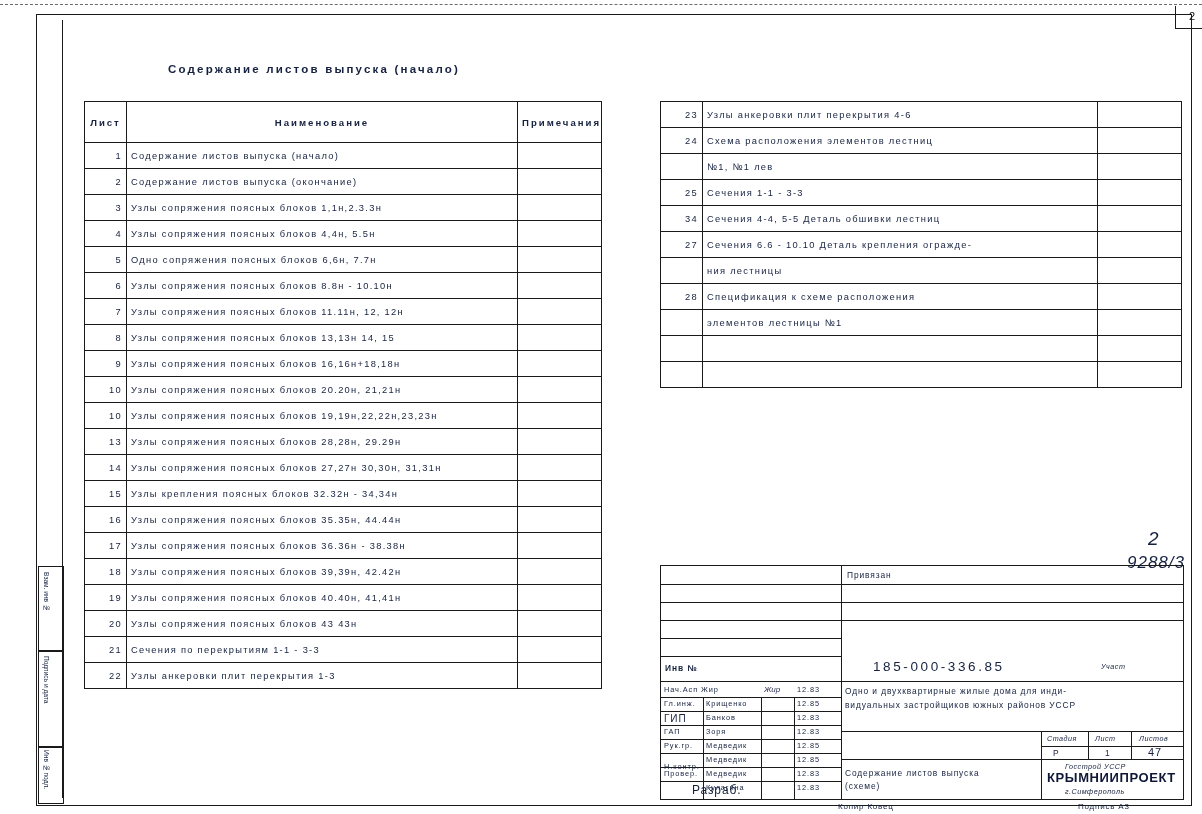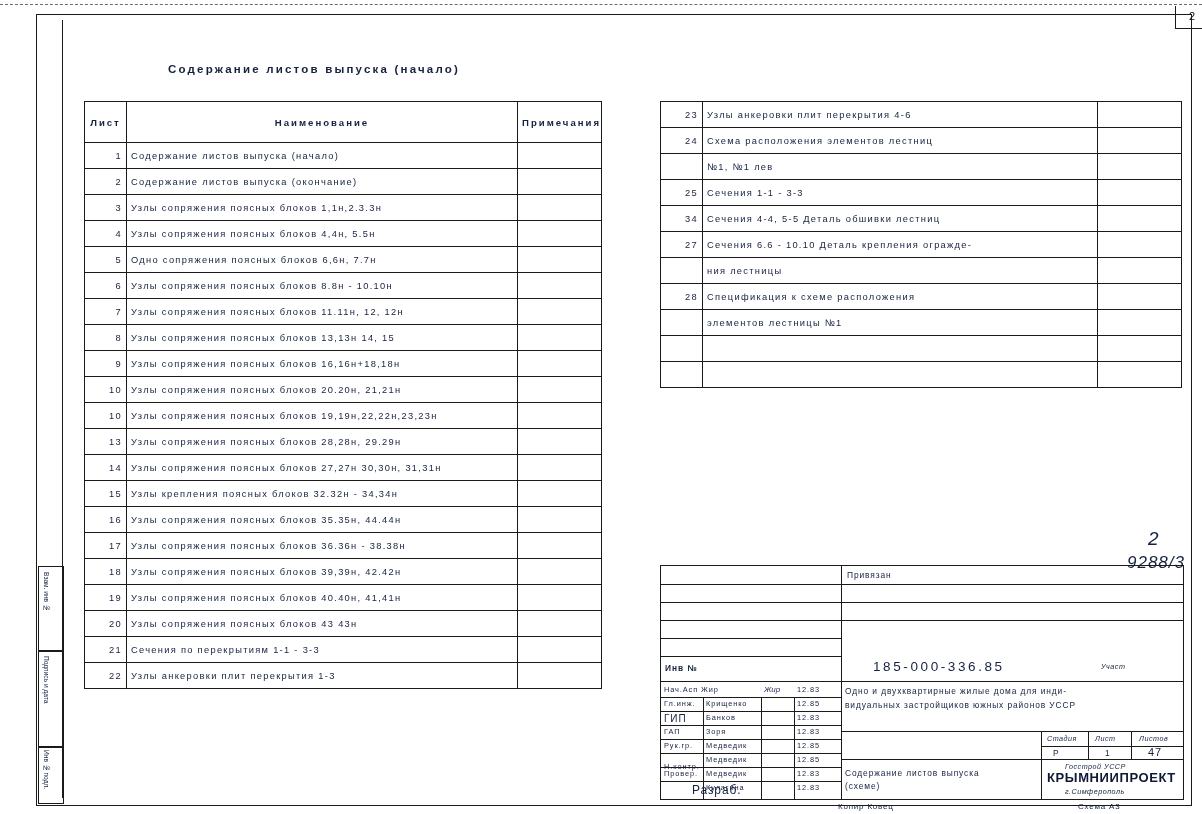--- a/index.html
+++ b/index.html
@@ -486,15 +486,15 @@
         <div class="st-sign" style="left: 103px; top: 203px;"></div>
         <div class="st-txt" style="left: 136px; top: 203px; font-size: 7.4px;">12.83</div>
         <div class="st-txt" style="left: 3px; top: 217px; font-size: 12px; margin-left: 28px;">Разраб.</div>
         <div class="st-txt" style="left: 45px; top: 217px; font-size: 7.4px;">Кулагина</div>
         <div class="st-sign" style="left: 103px; top: 217px;"></div>
         <div class="st-txt" style="left: 136px; top: 217px; font-size: 7.4px;">12.83</div>
       </div>
   </div>
 
   <div class="below-txt" style="left:838px; top:802px;">Копир Ковец</div>
-  <div class="below-txt" style="left:1078px; top:802px;">Схема А3</div>
+  <div class="below-txt" style="left:1078px; top:802px;">Подпись А3</div>
 
 </div>
 
 </body></html>

